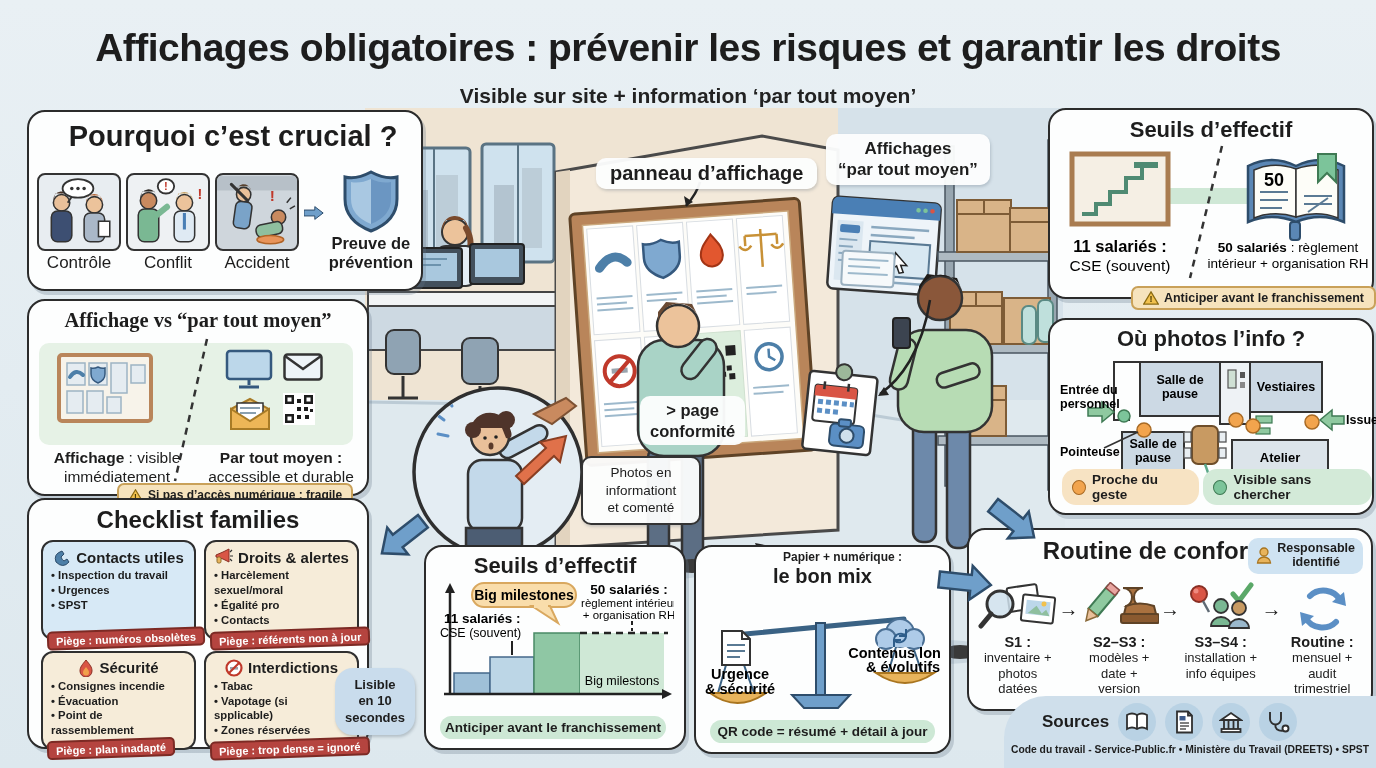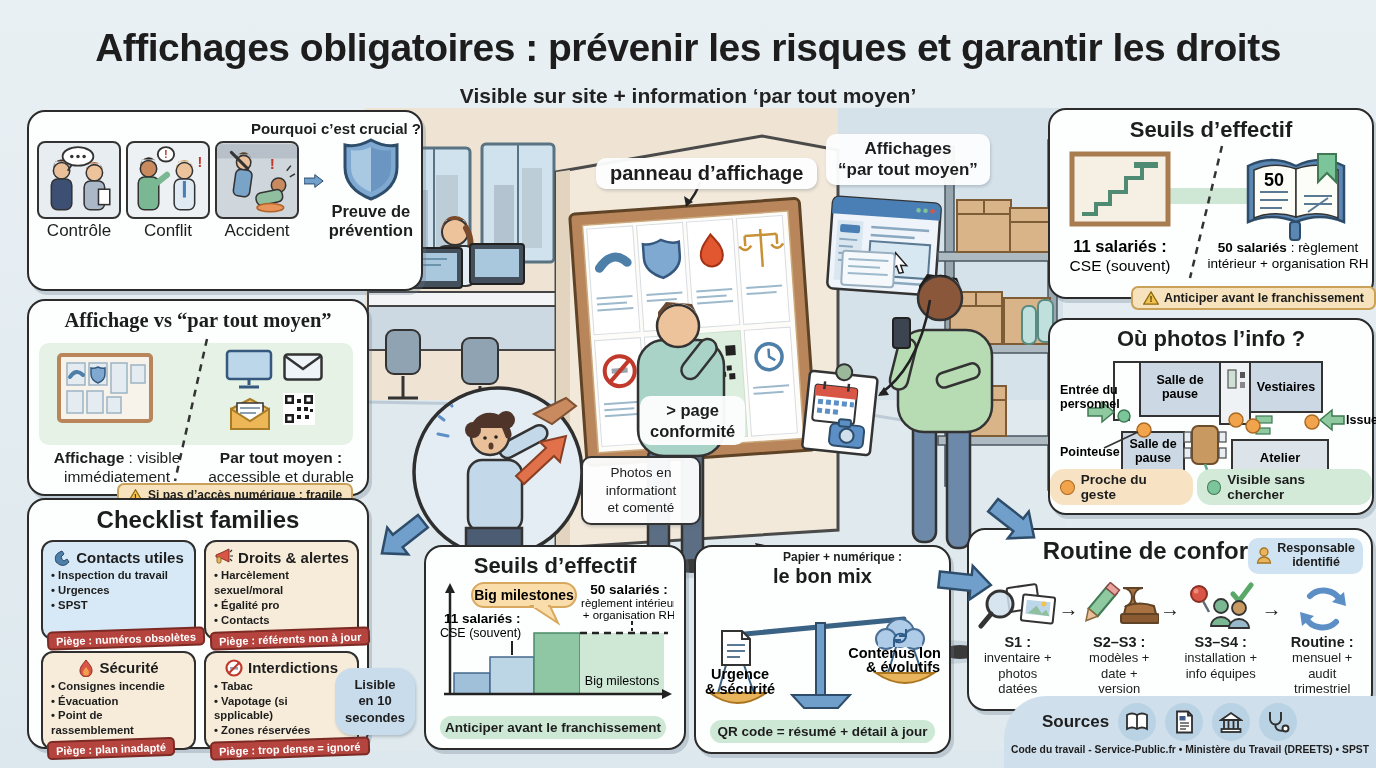--- a/index.html
+++ b/index.html
@@ -274,21 +274,21 @@
   <div class="lbl" style="left:581px;top:456px;width:112px;font-size:13.5px;font-weight:normal;border:2.5px solid #333;padding:6px 2px;line-height:1.3;">
     <div>Photos en</div>
     <div>informationt</div>
     <div>et comenté</div>
   </div>
 
   <div class="abs z2 page-title">Affichages obligatoires : prévenir les risques et garantir les droits</div>
   <div class="abs z2 page-sub">Visible sur site + information ‘par tout moyen’</div>
 
   <div class="box" style="left:27px;top:110px;width:392px;height:177px;">
-    <div class="bt" style="font-size:15px;text-align:right;margin:8px 0 4px 16px;">Pourquoi c’est crucial ?</div>
+    <div class="bt" style="font-size:29px;text-align:center;margin:8px 0 20px 16px;">Pourquoi c’est crucial ?</div>
     <div style="display:flex;align-items:center;gap:5px;padding:0 8px;">
       <div style="display:flex;flex-direction:column;align-items:center;">
         <svg width="80" height="74" viewBox="0 0 78 70" style="border:2.5px solid #333;border-radius:8px;background:#e8edf1;">
           <circle cx="22" cy="26" r="8" fill="#e9c09a" stroke="#333" stroke-width="1.5"></circle>
           <path d="M14,24 a8,8 0 0 1 16,-2 l-2,-5 -12,0 z" fill="#4a3326"></path>
           <rect x="12" y="34" width="20" height="30" rx="6" fill="#3d4f72" stroke="#333" stroke-width="1.5"></rect>
           <circle cx="54" cy="28" r="8" fill="#ecc39b" stroke="#333" stroke-width="1.5"></circle>
           <path d="M46,26 a8,8 0 0 1 16,-1 l-3,-6 -11,0 z" fill="#b5693a"></path>
           <rect x="44" y="36" width="20" height="28" rx="6" fill="#aab8c8" stroke="#333" stroke-width="1.5"></rect>
           <rect x="58" y="44" width="11" height="15" fill="#fff" stroke="#333" stroke-width="1.5"></rect>
@@ -611,21 +611,21 @@
       <text x="0" y="52" font-size="12.5" font-weight="bold">personnel</text>
       <text x="0" y="100" font-size="12.5" font-weight="bold">Pointeuse</text>
       <text x="120" y="28" font-size="12.5" font-weight="bold" text-anchor="middle">Salle de</text>
       <text x="120" y="42" font-size="12.5" font-weight="bold" text-anchor="middle">pause</text>
       <text x="226" y="35" font-size="12.5" font-weight="bold" text-anchor="middle">Vestiaires</text>
       <text x="93" y="92" font-size="12.5" font-weight="bold" text-anchor="middle">Salle de</text>
       <text x="93" y="106" font-size="12.5" font-weight="bold" text-anchor="middle">pause</text>
       <text x="220" y="106" font-size="13" font-weight="bold" text-anchor="middle">Atelier</text>
       <text x="286" y="68" font-size="12.5" font-weight="bold">Issues</text>
     </svg>
-    <div class="abs" style="left:0;right:0;bottom:8px;display:flex;justify-content:center;gap:4px;">
+    <div class="abs" style="left:12px;right:0;bottom:8px;display:flex;justify-content:center;gap:4px;">
       <div class="legpill" style="background:#f7e3c3;">
         <span class="dot" style="background:#f2a44d;border:1.5px solid #a86a24;"></span>
         <span>Proche du geste</span>
       </div>
       <div class="legpill" style="background:#d3ead8;">
         <span class="dot" style="background:#7cc49a;border:1.5px solid #3f7a54;"></span>
         <span>Visible sans chercher</span>
       </div>
     </div>
   </div>

